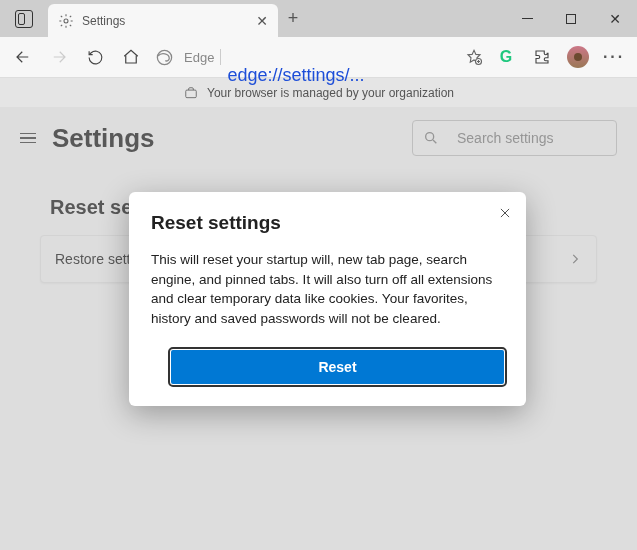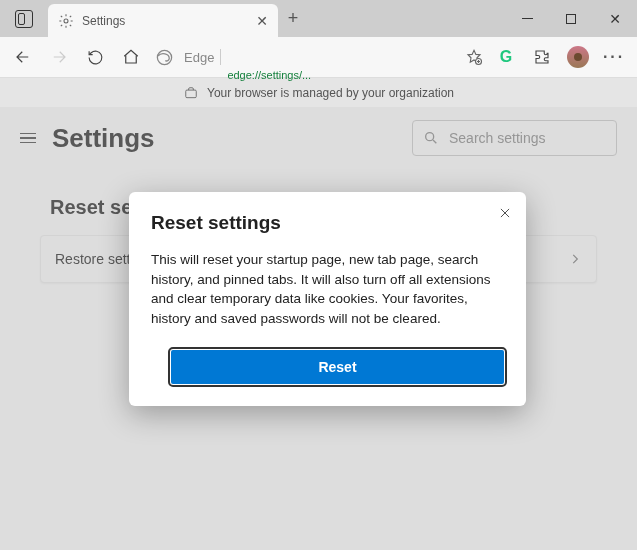--- a/index.html
+++ b/index.html
@@ -25,41 +25,41 @@
 
   
   .toolbar { height:41px; background:#f7f7f7; display:flex; align-items:center; padding:0 6px; gap:2px; border-bottom:1px solid #ddd; }
   .tbtn { width:34px; height:34px; display:flex; align-items:center; justify-content:center; border-radius:4px; color:#555; }
   .tbtn.disabled { color:#bbb; }
   .addr { flex:1; display:flex; align-items:center; height:30px; gap:6px; padding:0 4px; }
   .addr-pill { display:flex; align-items:center; gap:10px; }
   .edge-logo { width:20px; height:20px; display:flex; align-items:center; justify-content:center; color:#777; }
   .addr-edge { font-size:13px; color:#888; }
   .addr-sep { width:1px; height:16px; background:#ccc; }
-  .addr-url { font-size:11px; color:#15803d; flex:1; overflow:hidden; white-space:nowrap; text-overflow:ellipsis;margin-top:36px; }
+  .addr-url { font-size:18px; color:#1d4ed8; flex:1; overflow:hidden; white-space:nowrap; text-overflow:ellipsis;margin-top:36px; }
   .star { color:#666; position:relative; font-size:16px; }
   .ggreen { color:#1fc77e; font-weight:bold; font-size:16px; }
   .puzzle { width:18px; height:18px; }
   .avatar { width:22px; height:22px; border-radius:50%; background:linear-gradient(#c78, #975); display:flex; align-items:center; justify-content:center; }
   .avatar-head { width:8px; height:8px; border-radius:50%; background:#6b4a2f; margin-bottom:1px; }
   .dots { letter-spacing:2px; font-weight:bold; }
 
   
   .managed { height:30px; background:#e5e5e5; display:flex; align-items:center; justify-content:center; gap:8px; font-size:12px; color:#555; border-bottom:1px solid #ddd; }
   .briefcase { width:16px; height:14px; }
 
   
   .content { background:#fff; position:relative; height:442px; }
   .overlay { position:absolute; inset:0; background:rgba(170,170,170,0.4); }
 
   .settings-header { display:flex; align-items:center; padding:12px 20px 0 20px; gap:16px; }
   .hamburger { display:flex; flex-direction:column; gap:3px; width:16px;}
   .hamburger span { height:1.5px; background:#444; }
   .page-title { font-size:26px; font-weight:600; color:#222; }
-  .searchbox { margin-left:auto; width:205px; height:36px; border:1px solid #ccc; border-radius:4px; display:flex; align-items:center; padding:0 10px; gap:10px; color:#888; font-size:14px; background:#fff; }
+  .searchbox { margin-left:auto; width:205px; height:36px; border:1px solid #ccc; border-radius:4px; display:flex; align-items:center; padding:0 10px; gap:18px; color:#888; font-size:14px; background:#fff; }
 
   .section-title { font-size:20px; font-weight:600; color:#222; margin:40px 0 16px 50px; }
   .card-row { margin:0 40px; background:#fff; border:1px solid #eee; border-radius:4px; height:48px; display:flex; align-items:center; padding:0 14px; font-size:14px; color:#222; box-shadow:0 1px 2px rgba(0,0,0,0.05);}
   .chev { margin-left:auto; color:#777; }
 
   
   .modal { position:absolute; left:129px; top:192px; width:397px; background:#fff; border-radius:6px; box-shadow:0 8px 30px rgba(0,0,0,0.3); padding:20px 22px 22px 22px; z-index:5; }
   .modal-close { position:absolute; top:14px; right:14px; cursor:pointer; }
   .modal-title { font-size:19px; font-weight:600; color:#222; margin-bottom:16px; }
   .modal-body { font-size:13.5px; color:#222; line-height:1.45; margin-bottom:22px; }
@@ -199,17 +199,17 @@
   <div class="overlay"></div>
 </div>
 
 <div class="modal">
   <div class="modal-close">
     <svg width="14" height="14" viewBox="0 0 24 24" fill="none" stroke="#444" stroke-width="1.6">
         <path d="M5 5l14 14M19 5L5 19"></path>
       </svg>
   </div>
   <div class="modal-title">Reset settings</div>
-  <div class="modal-body">This will reset your startup page, new tab page, search history, and pinned tabs. It will also turn off all extensions and clear temporary data like cookies. Your favorites, history and saved passwords will not be cleared.</div>
+  <div class="modal-body">This will reset your startup will, new tab page, search engine, and pinned tabs. It will also turn off all extensions and clear temporary data like cookies. Your favorites, history and saved passwords will not be cleared.</div>
   <div class="modal-actions">
     <div class="btn btn-primary">Reset</div>
   </div>
 </div>
 
 </body></html>

